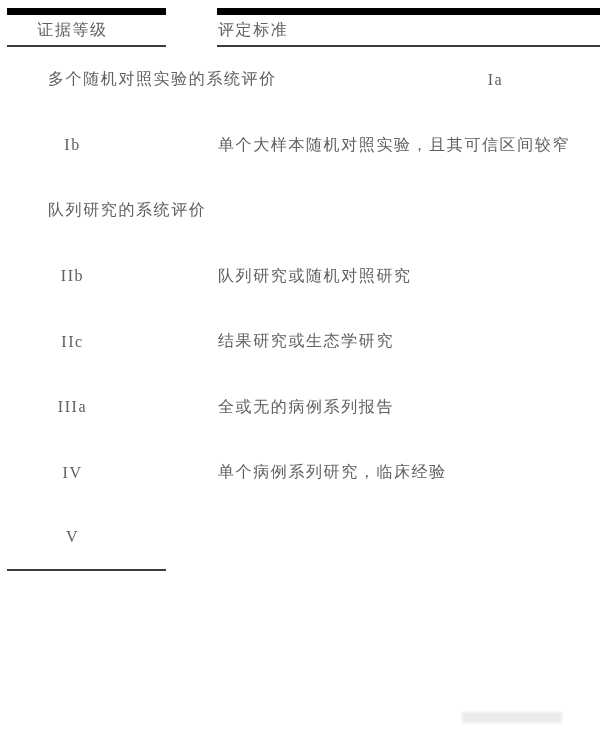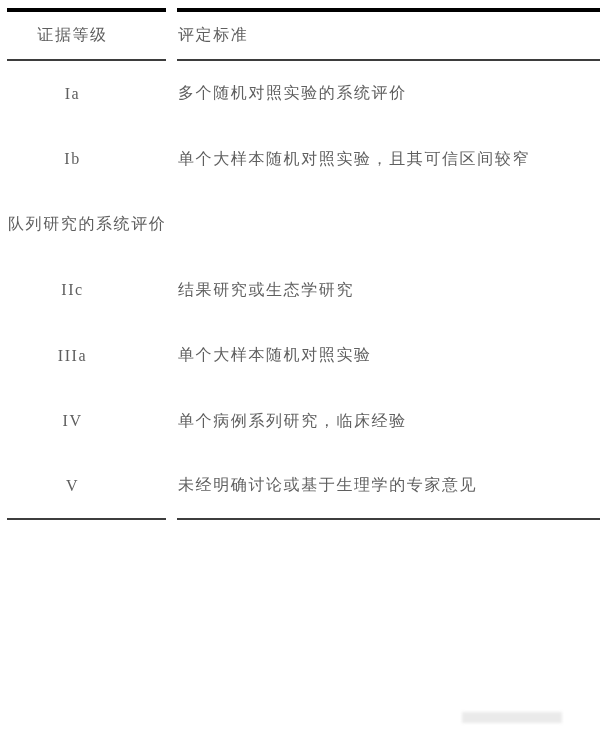--- a/index.html
+++ b/index.html
@@ -35,24 +35,25 @@
   }
   .c1 {
     width: 159px;
     margin-right: 11px;
     justify-content: center;
     padding-right: 28px;
   }
   .c2 {
     flex: 1;
     padding-left: 1px;
+    margin-left: 40px;
   }
   .hdr .cell {
-    height: 53px;
-    border-top: 4px solid #000000;
+    height: 39px;
+    border-top: 7px solid #000000;
     border-bottom: 2px solid #3d3d3d;
     font-family: Liberation Mono, monospace;
   }
   .row:not(.hdr) .cell { height: 65.5px; }
   .row:last-child .cell { border-bottom: 2px solid #3d3d3d; }
   .watermark {
     position: absolute;
     left: 462px;
     top: 712px;
     width: 100px;
@@ -67,52 +68,55 @@
 
 <div class="page">
   <div class="tbl">
 
     <div class="row hdr">
       <div class="cell c1">证据等级</div>
       <div class="cell c2">评定标准</div>
     </div>
 
     <div class="row">
+      <div class="cell c2">多个随机对照实验的系统评价</div>
       <div class="cell c1">Ia</div>
-      <div class="cell c2">多个随机对照实验的系统评价</div>
     </div>
 
     <div class="row">
       <div class="cell c1">Ib</div>
       <div class="cell c2">单个大样本随机对照实验，且其可信区间较窄</div>
     </div>
 
 
     <div class="row">
       <div class="cell c2">队列研究的系统评价</div>
     </div>
 
+    <div class="row">
+      <div class="cell c1">IIb</div>
+      <div class="cell c2">队列研究或随机对照研究</div>
+    </div>
 
     <div class="row">
       <div class="cell c1">IIc</div>
       <div class="cell c2">结果研究或生态学研究</div>
     </div>
 
     <div class="row">
       <div class="cell c1">IIIa</div>
-      <div class="cell c2">单个大样本随机对照实验</div>
+      <div class="cell c2">全或无的病例系列报告</div>
     </div>
 
 
     <div class="row">
       <div class="cell c1">IV</div>
       <div class="cell c2">单个病例系列研究，临床经验</div>
     </div>
 
     <div class="row">
       <div class="cell c1">V</div>
-      <div class="cell c2">未经明确讨论或基于生理学的专家意见</div>
     </div>
 
   </div>
 
   <div class="watermark"></div>
 </div>
 
 </body></html>

